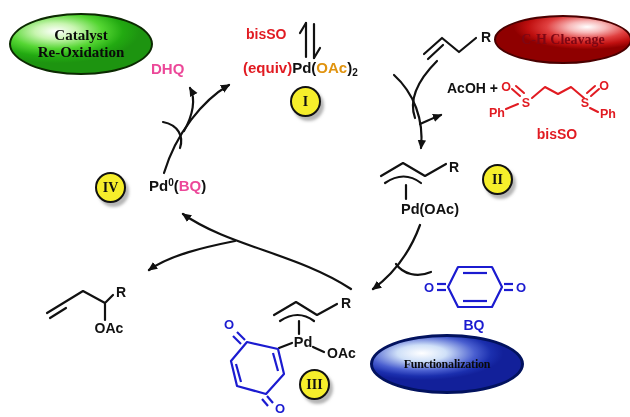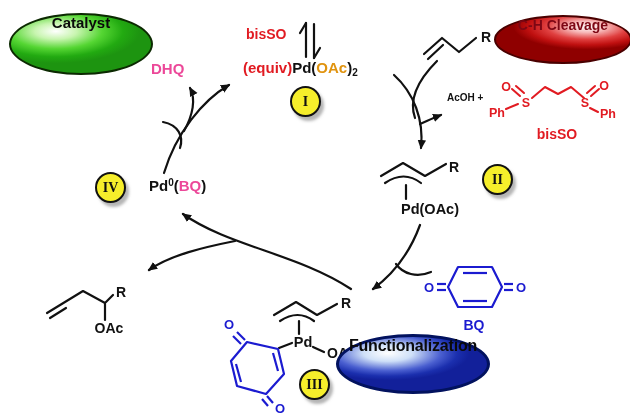--- a/index.html
+++ b/index.html
@@ -11,29 +11,29 @@
   .blk{fill:#111}.redf{fill:#e11b22}.bluef{fill:#1b1bd0}
   .lbl{position:absolute;font-weight:bold;color:#111;white-space:nowrap;line-height:1;}
   .red{color:#e11b22}.orange{color:#e0930f}.blue{color:#ec4899}
   .lbl sub{font-size:10px;vertical-align:-3px}
   .lbl sup{font-size:10px;vertical-align:5px}
   .sp{margin-right:5px}
   .step{position:absolute;width:27px;height:27px;border-radius:50%;background:#f6ee2b;
         border:2.2px solid #111;box-shadow:3px 4px 3px rgba(120,120,120,.55);
         display:flex;align-items:center;justify-content:center;
         font-family:"Liberation Serif",serif;font-weight:bold;font-size:14px;color:#111;}
-  .oval{position:absolute;border-radius:50%;display:flex;align-items:flex-start;justify-content:center;
-        text-align:center;font-weight:bold;}
+  .oval{position:absolute;border-radius:50%;display:flex;align-items:center;justify-content:center;
+        text-align:center;font-weight:bold;font-family:Liberation Serif, serif;}
   .oval-green{left:9px;top:13px;width:140px;height:58px;font-size:15px;line-height:1.12;color:#0a0a0a;
         border:2.5px solid #0c2a02;
         background:radial-gradient(ellipse 60% 55% at 32% 28%,#ffffff 0%,#c8f5b0 25%,#55d633 55%,#22aa11 80%,#1d9410 100%);}
   .oval-red{left:494px;top:15px;width:134px;height:45px;font-size:14px;color:#7d0714;
         border:2.5px solid #4a0000;
         background:radial-gradient(ellipse 55% 50% at 68% 22%,#ffffff 0%,#f7b8b8 25%,#e04040 55%,#c01010 80%,#8f0000 100%);}
-  .oval-blue{left:336px;top:334px;width:148px;height:54px;font-size:16px;letter-spacing:-.2px;color:#0a0a0a;
+  .oval-blue{left:370px;top:334px;width:148px;height:54px;font-size:12px;letter-spacing:-.2px;color:#0a0a0a;
         border:3px solid #02125e;
         background:radial-gradient(ellipse 55% 50% at 33% 30%,#ffffff 0%,#cfe0f8 30%,#4a5fd0 65%,#1b2fae 85%,#12209a 100%);}
 </style>
 </head>
 <body>
 
 <div id="canvas">
 
   <svg id="scheme" width="630" height="417" viewBox="0 0 630 417">
     <defs>
@@ -144,20 +144,21 @@
     <text class="redf t12" x="526" y="107" text-anchor="middle">S</text>
     <text class="redf t12" x="585" y="107" text-anchor="middle">S</text>
     <text class="redf t12" x="604" y="90" text-anchor="middle">O</text>
     <text class="redf t12" x="608" y="118" text-anchor="middle">Ph</text>
     <text class="redf t14" x="557" y="139" text-anchor="middle">bisSO</text>
   </svg>
 
   <div class="oval oval-green">
     <div>
       <div>Catalyst</div>
+      <div>Re-Oxidation</div>
     </div>
   </div>
   <div class="oval oval-red">
     <span>C-H Cleavage</span>
   </div>
   <div class="oval oval-blue">
     <span>Functionalization</span>
   </div>
 
   <div class="step" style="left:290px;top:86px">
@@ -180,21 +181,21 @@
 
   <div class="lbl" style="left:243px;top:60px;font-size:15px">
     <span class="red">(equiv)</span><span>Pd(</span><span class="orange">OAc</span><span>)</span><sub>2</sub>
   </div>
 
   <div class="lbl blue" style="left:151px;top:61px;font-size:15px">
     <span>DHQ</span>
   </div>
 
 
-  <div class="lbl" style="left:447px;top:93px;font-size:10px">
+  <div class="lbl" style="left:447px;top:81px;font-size:14px">
     <span>AcOH +</span>
   </div>
 
   <div class="lbl" style="left:149px;top:178px;font-size:15px">
     <span>Pd</span><sup>0</sup><span>(</span><span class="blue">BQ</span><span>)</span>
   </div>
 
 </div>
 
 </body></html>

